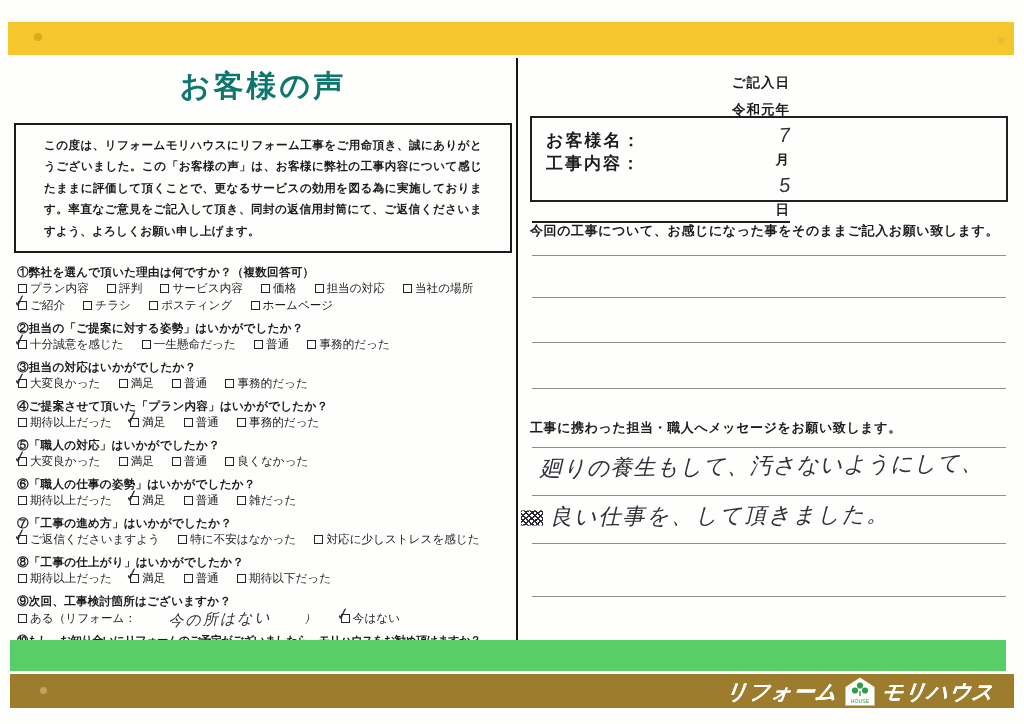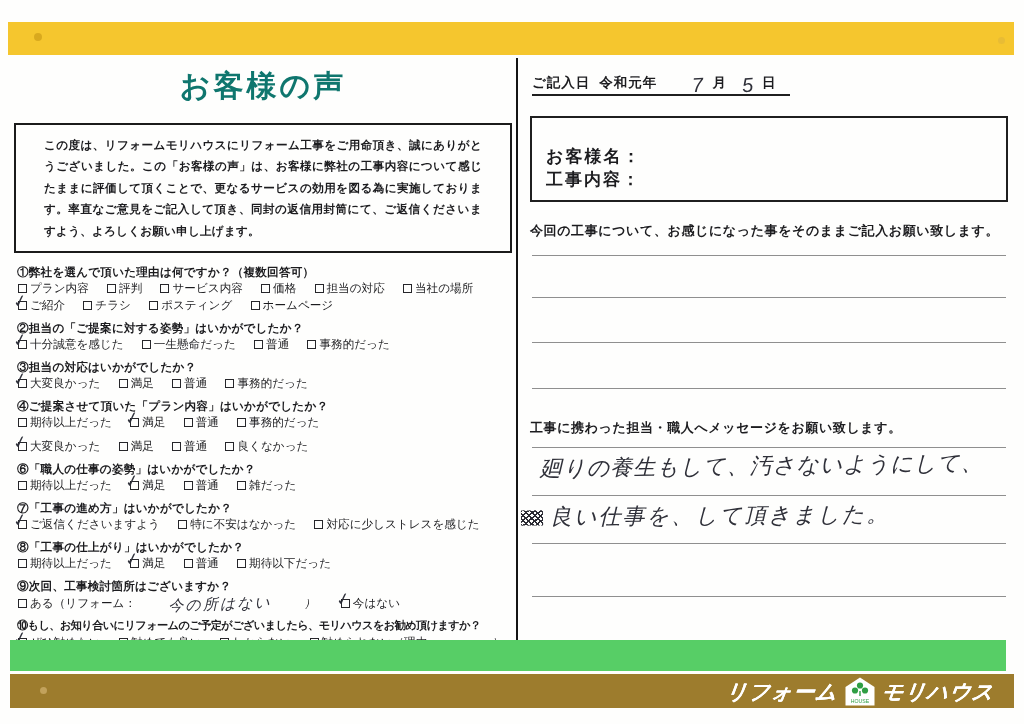--- a/index.html
+++ b/index.html
@@ -38,24 +38,24 @@
     color:#2c2e38; transform:rotate(-12deg); font-family:"DejaVu Sans", sans-serif;
   }
   .hand { font-style:italic; color:#2f3039; font-weight:500; letter-spacing:2px; }
   .q9-hand { display:inline-block; width:168px; font-size:15px; transform:rotate(-2deg) translateY(2px); text-align:center; }
   .close-paren { font-weight:500; }
   .gap-close { margin-left:52px; }
   .gap-after-paren { margin-right:22px; }
 
   
   .date-line { position:absolute; left:532px; top:74px; width:258px; border-bottom:2px solid #1f1f1f;
-    padding-bottom:2px; display:flex; align-items:flex-end; gap:9px; font-size:13.5px; font-weight:700; letter-spacing:1px; }
+    padding-bottom:2px; display:flex; align-items:flex-end; gap:9px; font-size:13.5px; font-weight:700; letter-spacing:1px;flex-direction:column; }
   .date-line .hand { font-size:20px; line-height:14px; letter-spacing:0; transform:rotate(-4deg); }
   .customer-box { position:absolute; left:530px; top:116px; width:478px; height:86px; border:2px solid #1f1f1f;
-    padding:11px 14px 9px; display:flex; flex-direction:column; justify-content:flex-end; }
+    padding:11px 14px 9px; display:flex; flex-direction:column; justify-content:flex-start; }
   .cust-row { display:flex; align-items:baseline; font-size:17px; font-weight:700; letter-spacing:2px; }
   .cust-name-value { margin-left:52px; font-size:18px; letter-spacing:3px; }
   .section-head { position:absolute; left:530px; width:480px; font-size:13px; font-weight:600; letter-spacing:0.6px; white-space:nowrap; }
   .imp-head { top:222px; }
   .msg-head { top:419px; }
   .rule { position:absolute; left:532px; width:474px; height:0; border-top:1.2px solid #8f8f8f; }
   .msg-line1 { position:absolute; left:540px; top:451px; font-size:22px; letter-spacing:1px; transform:rotate(-0.8deg); white-space:nowrap; }
   .msg-line2 { position:absolute; left:521px; top:501px; font-size:22px; letter-spacing:2px; transform:rotate(-0.5deg); white-space:nowrap; }
   .scribble { display:inline-block; width:22px; height:15px; margin-right:7px; vertical-align:-1px;
     background:
@@ -125,20 +125,21 @@
       <div class="qt"><span>④</span><span>ご提案させて頂いた「プラン内容」はいかがでしたか？</span></div>
       <div class="opts">
         <span class="opt"><i class="cb"></i><em>期待以上だった</em></span>
         <span class="opt"><i class="cb checked"></i><em>満足</em></span>
         <span class="opt"><i class="cb"></i><em>普通</em></span>
         <span class="opt"><i class="cb"></i><em>事務的だった</em></span>
       </div>
     </div>
 
     <div class="q">
+      <div class="qt"><span>⑤</span><span>「職人の対応」はいかがでしたか？</span></div>
       <div class="opts">
         <span class="opt"><i class="cb checked"></i><em>大変良かった</em></span>
         <span class="opt"><i class="cb"></i><em>満足</em></span>
         <span class="opt"><i class="cb"></i><em>普通</em></span>
         <span class="opt"><i class="cb"></i><em>良くなかった</em></span>
       </div>
     </div>
 
     <div class="q">
       <div class="qt"><span>⑥</span><span>「職人の仕事の姿勢」はいかがでしたか？</span></div>

